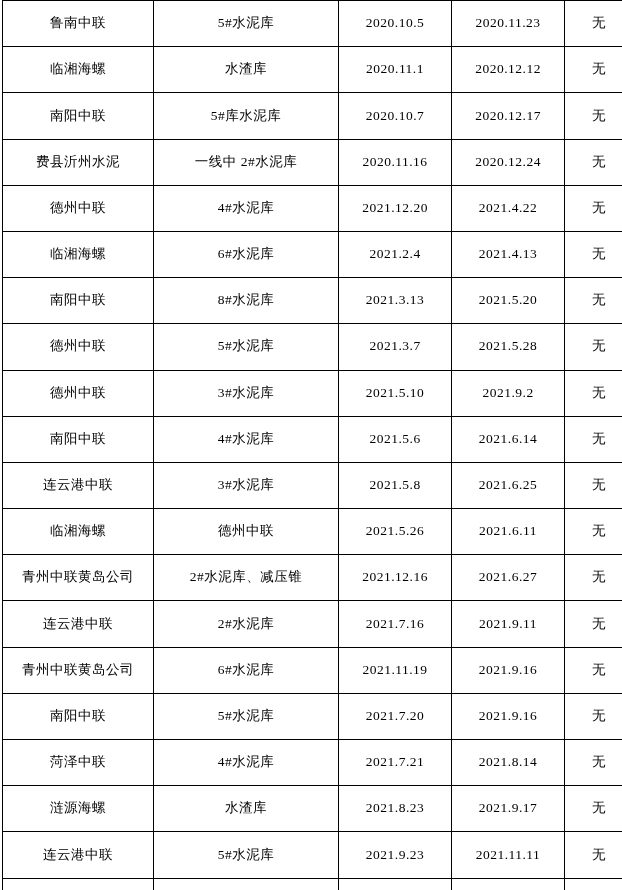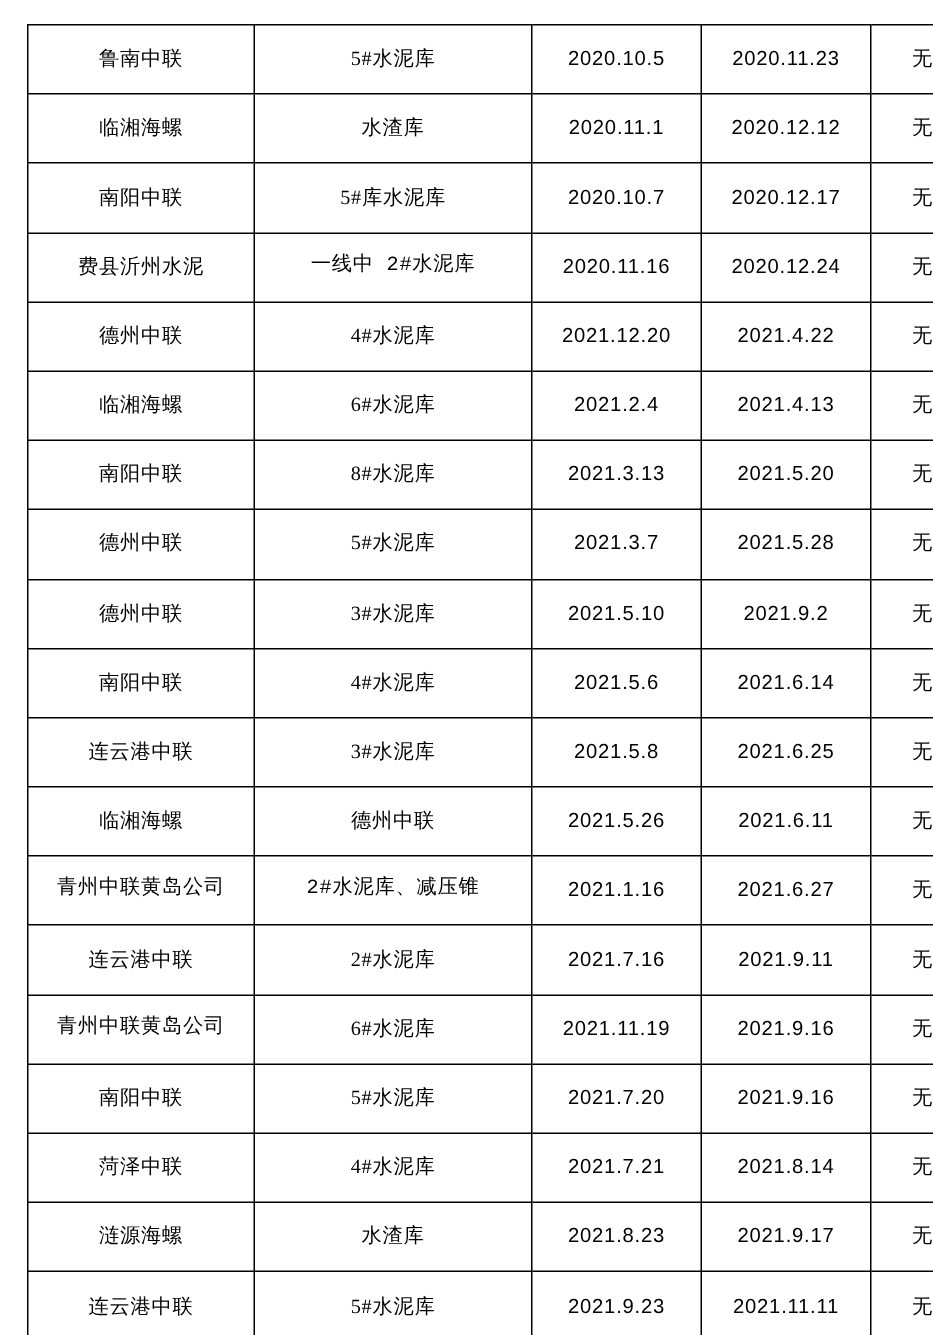--- a/index.html
+++ b/index.html
@@ -10,21 +10,21 @@
   body {
     width: 622px;
     height: 890px;
     font-family: "Liberation Serif", "DejaVu Serif", serif;
     color: #000000;
   }
   .sheet {
     width: 564px;
     height: 890px;
     box-sizing: border-box;
-    padding: 16px;
+    padding: 0;
     background: #ffffff;
   }
   table.data-table {
     border-collapse: collapse;
     width: 618px;
     margin: 0 2px;
     table-layout: fixed;
   }
   table.data-table td {
     border: 1px solid #000000;
@@ -38,28 +38,27 @@
     white-space: nowrap;
     overflow: hidden;
   }
   td.col-company { width: 148px; }
   td.col-item    { width: 182px; }
   td.col-start   { width: 110px; }
   td.col-end     { width: 110px; }
   td.col-note    { width: 66px; }
 
   td.num {
-    font-family: Liberation Sans, sans-serif;
+    font-family: Liberation Serif, serif;
     letter-spacing: 0.3px;
     margin-top: 28px;
   }
   .tight {
     font-size: 12.4px;
     letter-spacing: 0px;
-    font-family: Liberation Mono, monospace;
   }
 </style>
 </head>
 <body>
 
 <div class="sheet">
   <table class="data-table">
     <tbody>
         <tr>
           <td class="col-company">鲁南中联</td>
@@ -141,21 +140,21 @@
         <tr>
           <td class="col-company">临湘海螺</td>
           <td class="col-item">德州中联</td>
           <td class="col-start num">2021.5.26</td>
           <td class="col-end num">2021.6.11</td>
           <td class="col-note">无</td>
         </tr>
         <tr>
           <td class="col-company tight">青州中联黄岛公司</td>
           <td class="col-item tight">2#水泥库、减压锥</td>
-          <td class="col-start num">2021.1.16</td>
+          <td class="col-start num">2021.12.16</td>
           <td class="col-end num">2021.6.27</td>
           <td class="col-note">无</td>
         </tr>
         <tr>
           <td class="col-company">连云港中联</td>
           <td class="col-item">2#水泥库</td>
           <td class="col-start num">2021.7.16</td>
           <td class="col-end num">2021.9.11</td>
           <td class="col-note">无</td>
         </tr>

